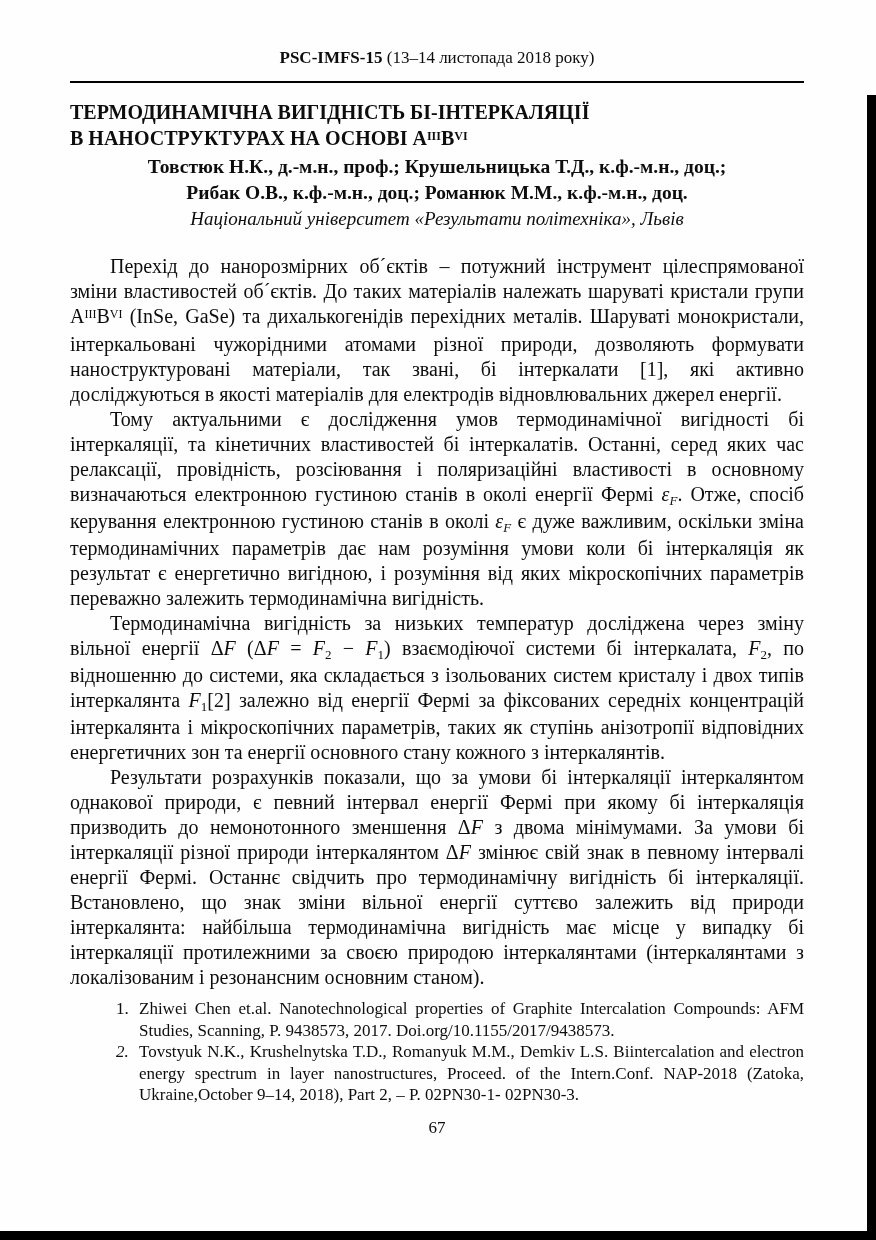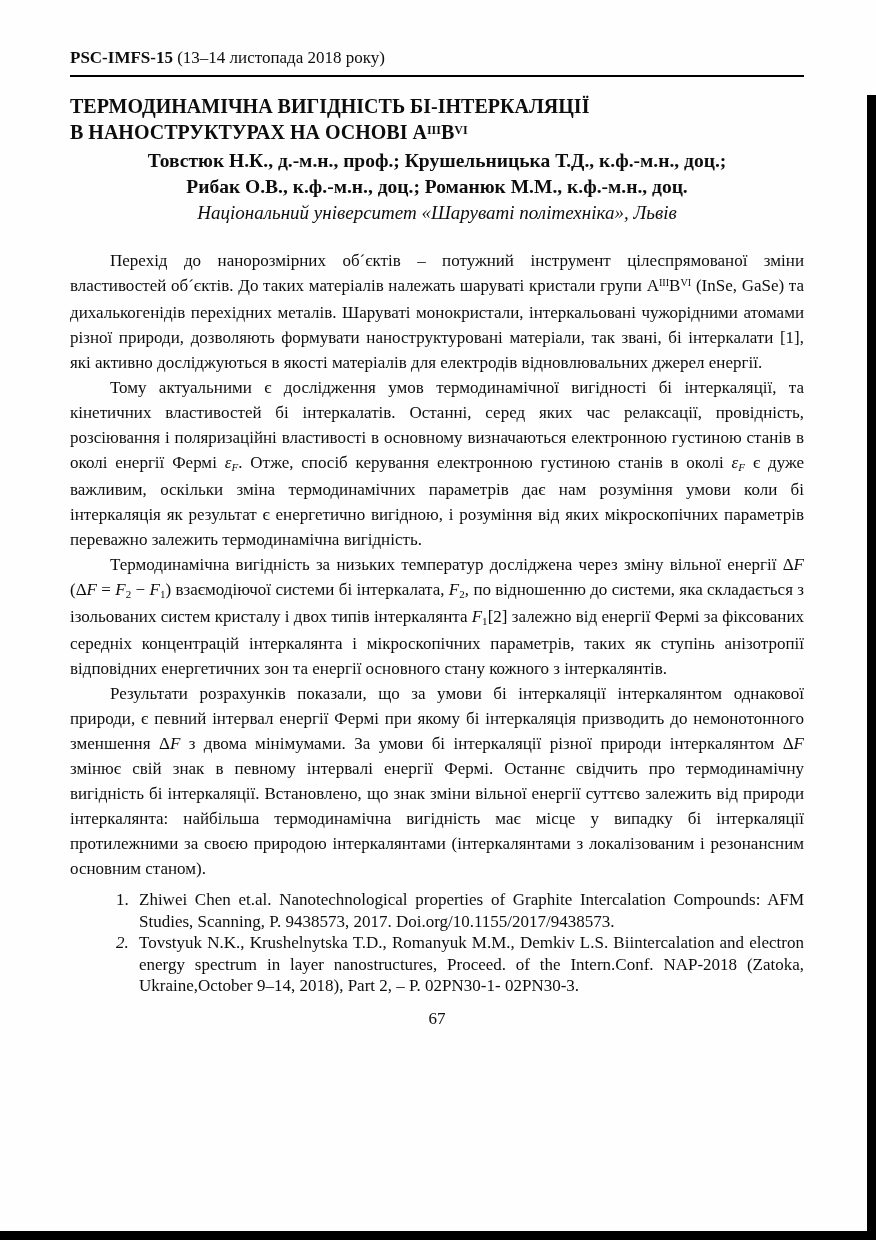--- a/index.html
+++ b/index.html
@@ -10,24 +10,24 @@
     font-family: "Liberation Serif", serif;
     color: #0d0d0d;
     position: relative;
     overflow: hidden;
   }
   .page { position: absolute; inset: 0; background: #fefefe; }
   .content { padding: 48px 72px 0 70px; }
 
   .running-header {
     display: flex;
-    justify-content: flex-start;
+    justify-content: center;
     align-items: baseline;
     font-size: 17px;
-    padding-bottom: 7px;
+    padding-bottom: 13px;
     border-bottom: 2px solid #000;
   }
   .bold { font-weight: bold; }
 
   .title {
     margin-top: 16px;
     font-size: 20px;
     font-weight: bold;
     text-align: left;
     line-height: 26px;
@@ -43,21 +43,21 @@
   }
   .affiliation {
     font-style: italic;
     text-align: center;
     font-size: 19px;
     line-height: 26px;
   }
 
   .body-text {
     margin-top: 22px;
-    font-size: 17px;
+    font-size: 20px;
     line-height: 25px;
     text-align: justify;
   }
   .para { text-indent: 40px; }
 
   .sup { position: relative; top: -0.45em; font-size: 0.6em; margin-top: 8px; }
   .sub { position: relative; top: 0.28em; font-size: 0.65em; }
   .i   { font-style: italic; }
 
   .references {
@@ -91,21 +91,21 @@
       <div>
         <span class="bold">PSC-IMFS-15</span><span> (13–14 листопада 2018 року)</span>
       </div>
     </header>
 
     <h1 class="title"><span>ТЕРМОДИНАМІЧНА ВИГІДНІСТЬ БІ-ІНТЕРКАЛЯЦІЇ
 В НАНОСТРУКТУРАХ НА ОСНОВІ А</span><span class="sup">III</span><span>В</span><span class="sup">VI</span></h1>
 
     <div class="authors">Товстюк Н.К., д.-м.н., проф.; Крушельницька Т.Д., к.ф.-м.н., доц.;
 Рибак О.В., к.ф.-м.н., доц.; Романюк М.М., к.ф.-м.н., доц.</div>
-    <div class="affiliation">Національний університет «Шаруваті політехніка», Львів</div>
+    <div class="affiliation">Національний університет «Результати політехніка», Львів</div>
 
     <main class="body-text">
       <p class="para"><span>Перехід до нанорозмірних об´єктів – потужний інструмент цілеспрямованої зміни властивостей об´єктів. До таких матеріалів належать шаруваті кристали групи А</span><span class="sup">III</span><span>В</span><span class="sup">VI</span><span> (InSe, GaSe) та дихалькогенідів перехідних металів. Шаруваті монокристали, інтеркальовані чужорідними атомами різної природи, дозволяють формувати наноструктуровані матеріали, так звані, бі інтеркалати [1], які активно досліджуються в якості матеріалів для електродів відновлювальних джерел енергії.</span></p>
       <p class="para"><span>Тому актуальними є дослідження умов термодинамічної вигідності бі інтеркаляції, та кінетичних властивостей бі інтеркалатів. Останні, серед яких час релаксації, провідність, розсіювання і поляризаційні властивості в основному визначаються електронною густиною станів в околі енергії Фермі </span><span class="i">ε</span><span class="sub i">F</span><span>. Отже, спосіб керування електронною густиною станів в околі </span><span class="i">ε</span><span class="sub i">F</span><span> є дуже важливим, оскільки зміна термодинамічних параметрів дає нам розуміння умови коли бі інтеркаляція як результат є енергетично вигідною, і розуміння від яких мікроскопічних параметрів переважно залежить термодинамічна вигідність.</span></p>
       <p class="para"><span>Термодинамічна вигідність за низьких температур досліджена через зміну вільної енергії Δ</span><span class="i">F</span><span> (Δ</span><span class="i">F</span><span> = </span><span class="i">F</span><span class="sub">2</span><span> − </span><span class="i">F</span><span class="sub">1</span><span>) взаємодіючої системи бі інтеркалата, </span><span class="i">F</span><span class="sub">2</span><span>, по відношенню до системи, яка складається з ізольованих систем кристалу і двох типів інтеркалянта </span><span class="i">F</span><span class="sub">1</span><span>[2] залежно від енергії Фермі за фіксованих середніх концентрацій інтеркалянта і мікроскопічних параметрів, таких як ступінь анізотропії відповідних енергетичних зон та енергії основного стану кожного з інтеркалянтів.</span></p>
       <p class="para"><span>Результати розрахунків показали, що за умови бі інтеркаляції інтеркалянтом однакової природи, є певний інтервал енергії Фермі при якому бі інтеркаляція призводить до немонотонного зменшення Δ</span><span class="i">F</span><span> з двома мінімумами. За умови бі інтеркаляції різної природи інтеркалянтом Δ</span><span class="i">F</span><span> змінює свій знак в певному інтервалі енергії Фермі. Останнє свідчить про термодинамічну вигідність бі інтеркаляції. Встановлено, що знак зміни вільної енергії суттєво залежить від природи інтеркалянта: найбільша термодинамічна вигідність має місце у випадку бі інтеркаляції протилежними за своєю природою інтеркалянтами (інтеркалянтами з локалізованим і резонансним основним станом).</span></p>
     </main>
 
     <section class="references">
       <div class="ref-item">

